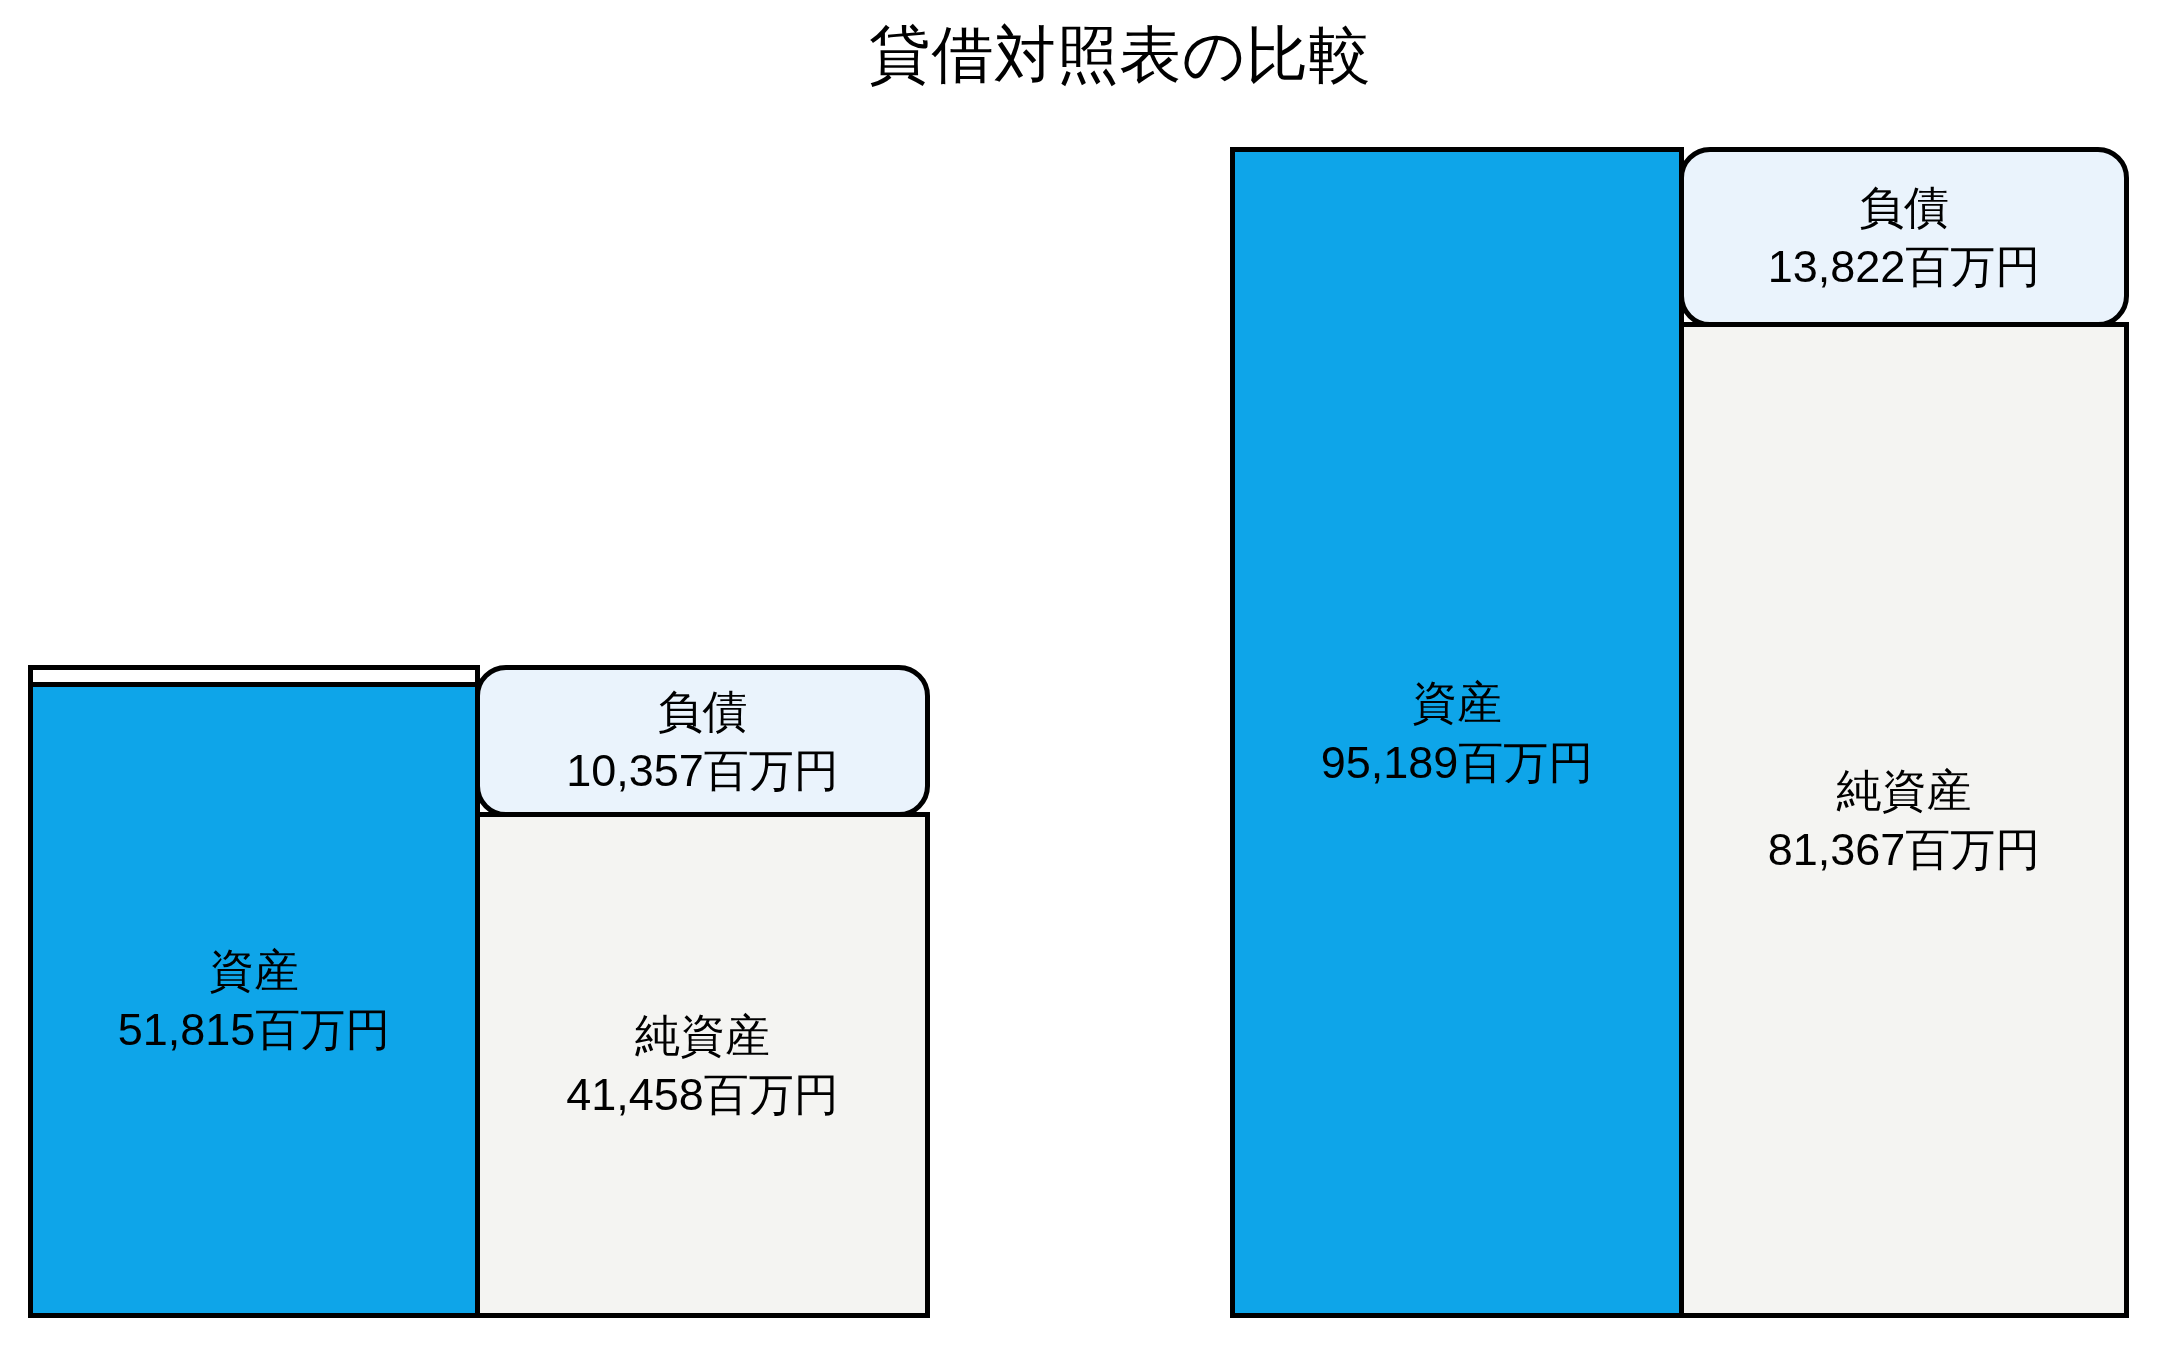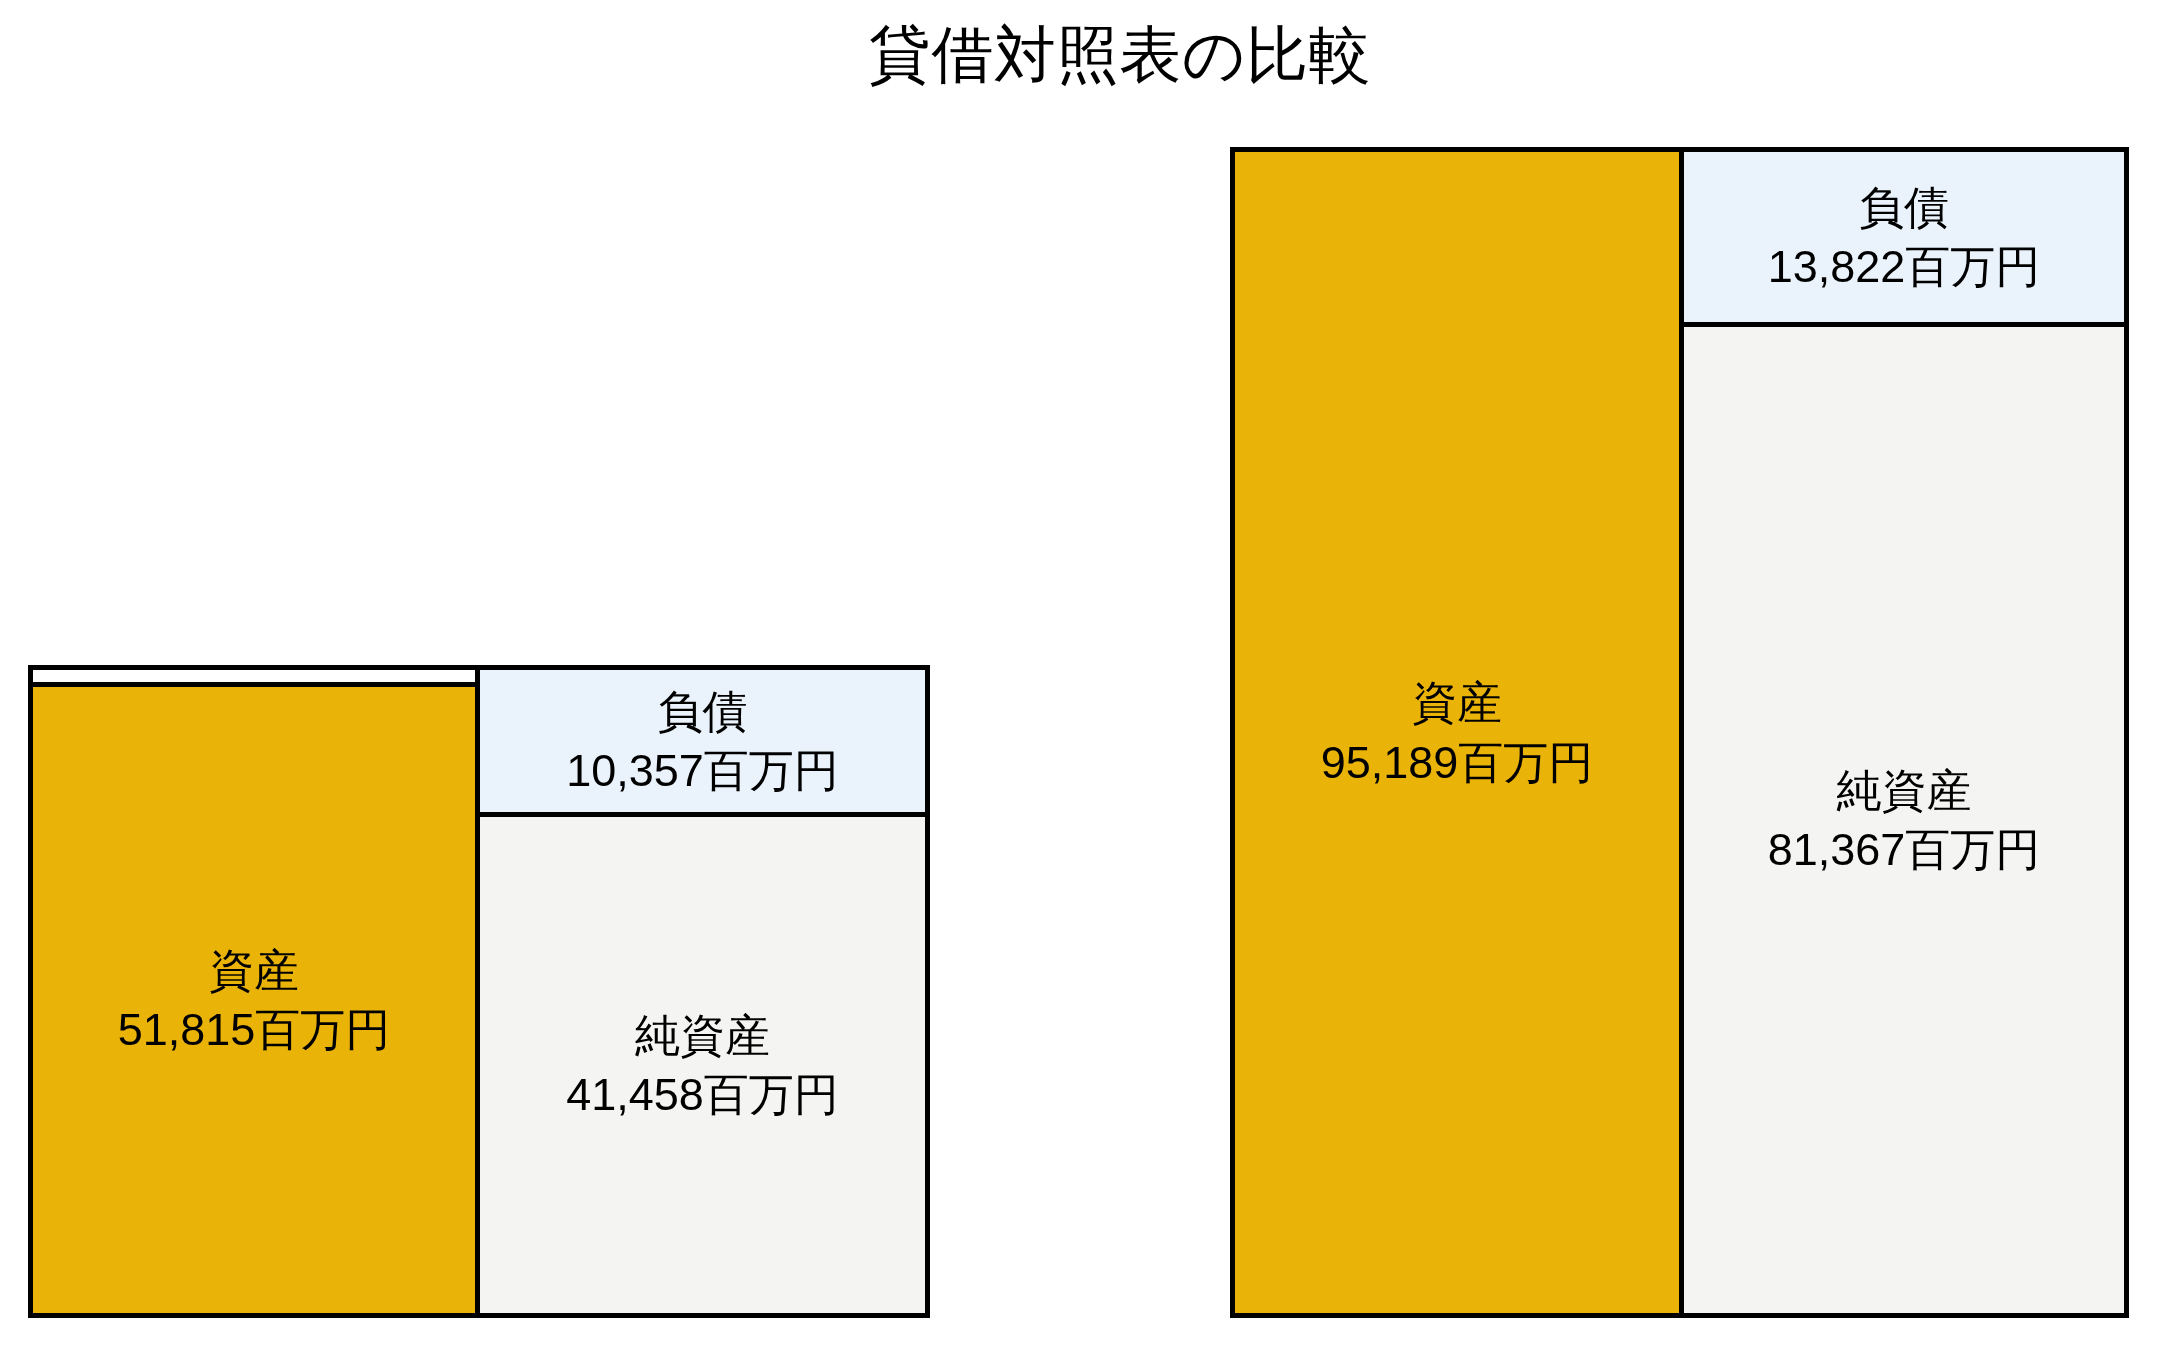--- a/index.html
+++ b/index.html
@@ -54,22 +54,22 @@
     text-align: center;
   }
 
   .bs-box .bs-label {
     font-size: 45px;
     line-height: 1.32;
     white-space: pre-line;
     pointer-events: none;
   }
 
-  .fill-asset      { background: #eab308; }
-  .fill-liability  { background: #eaf3fc; }
+  .fill-asset      { background: #0ea5e9; }
+  .fill-liability  { background: #eaf3fc; border-radius: 31px; }
   .fill-netasset   { background: #f4f4f2; }
   .fill-blank      { background: #ffffff; }
 
   
   #chart-left { left: 28px; top: 665px; width: 902px; height: 653px; }
   #left-asset-gap     { left: 0;     top: 0;    width: 452px; height: 22px; }
   #left-asset         { left: 0;     top: 17px; width: 452px; height: 636px; }
   #left-liability     { left: 447px; top: 0;    width: 455px; height: 152px; }
   #left-netasset      { left: 447px; top: 147px;width: 455px; height: 506px; }
 

